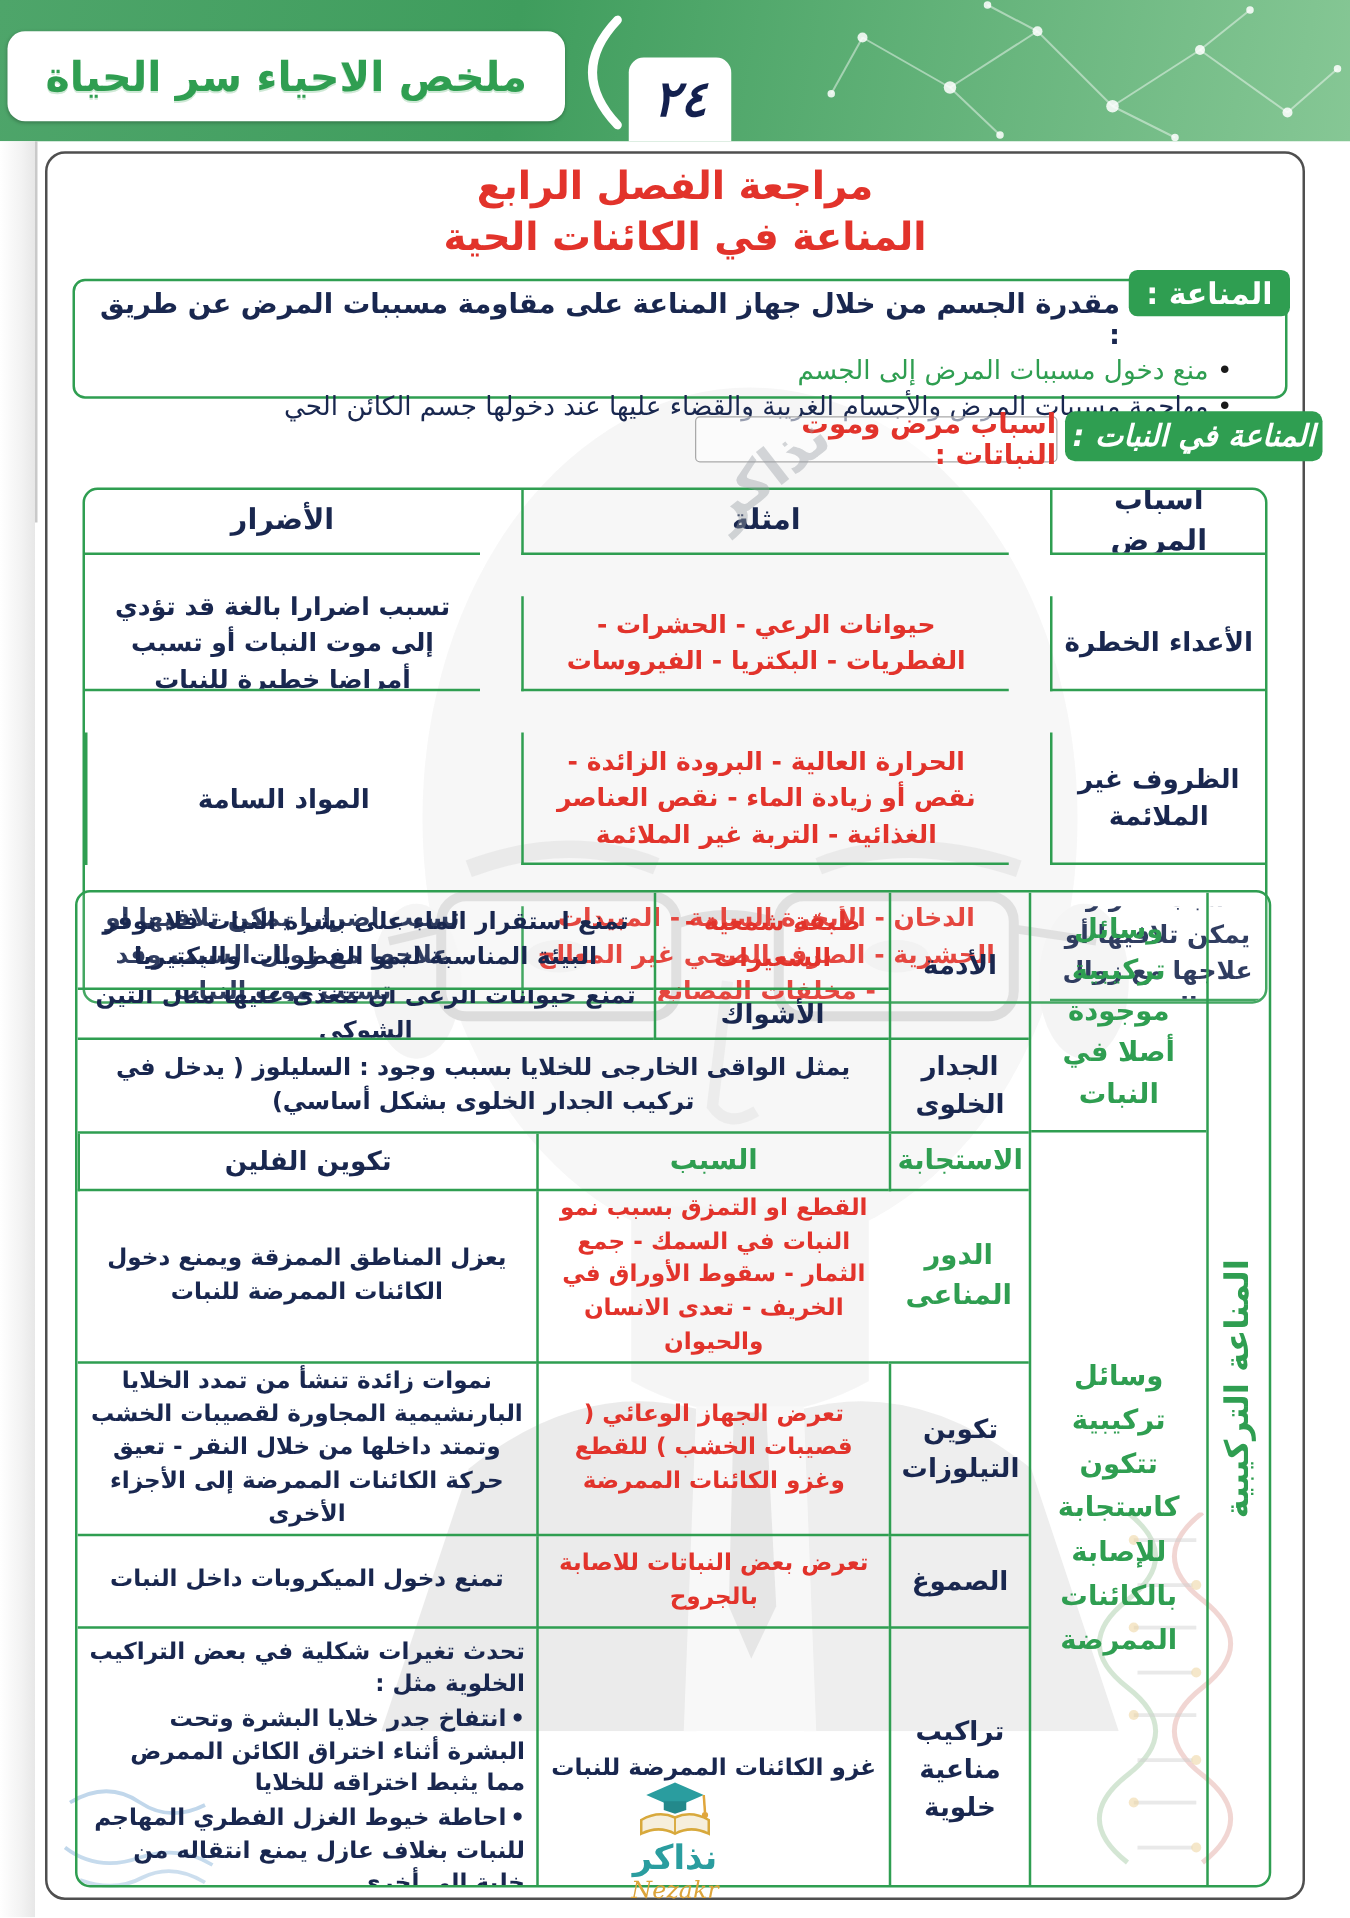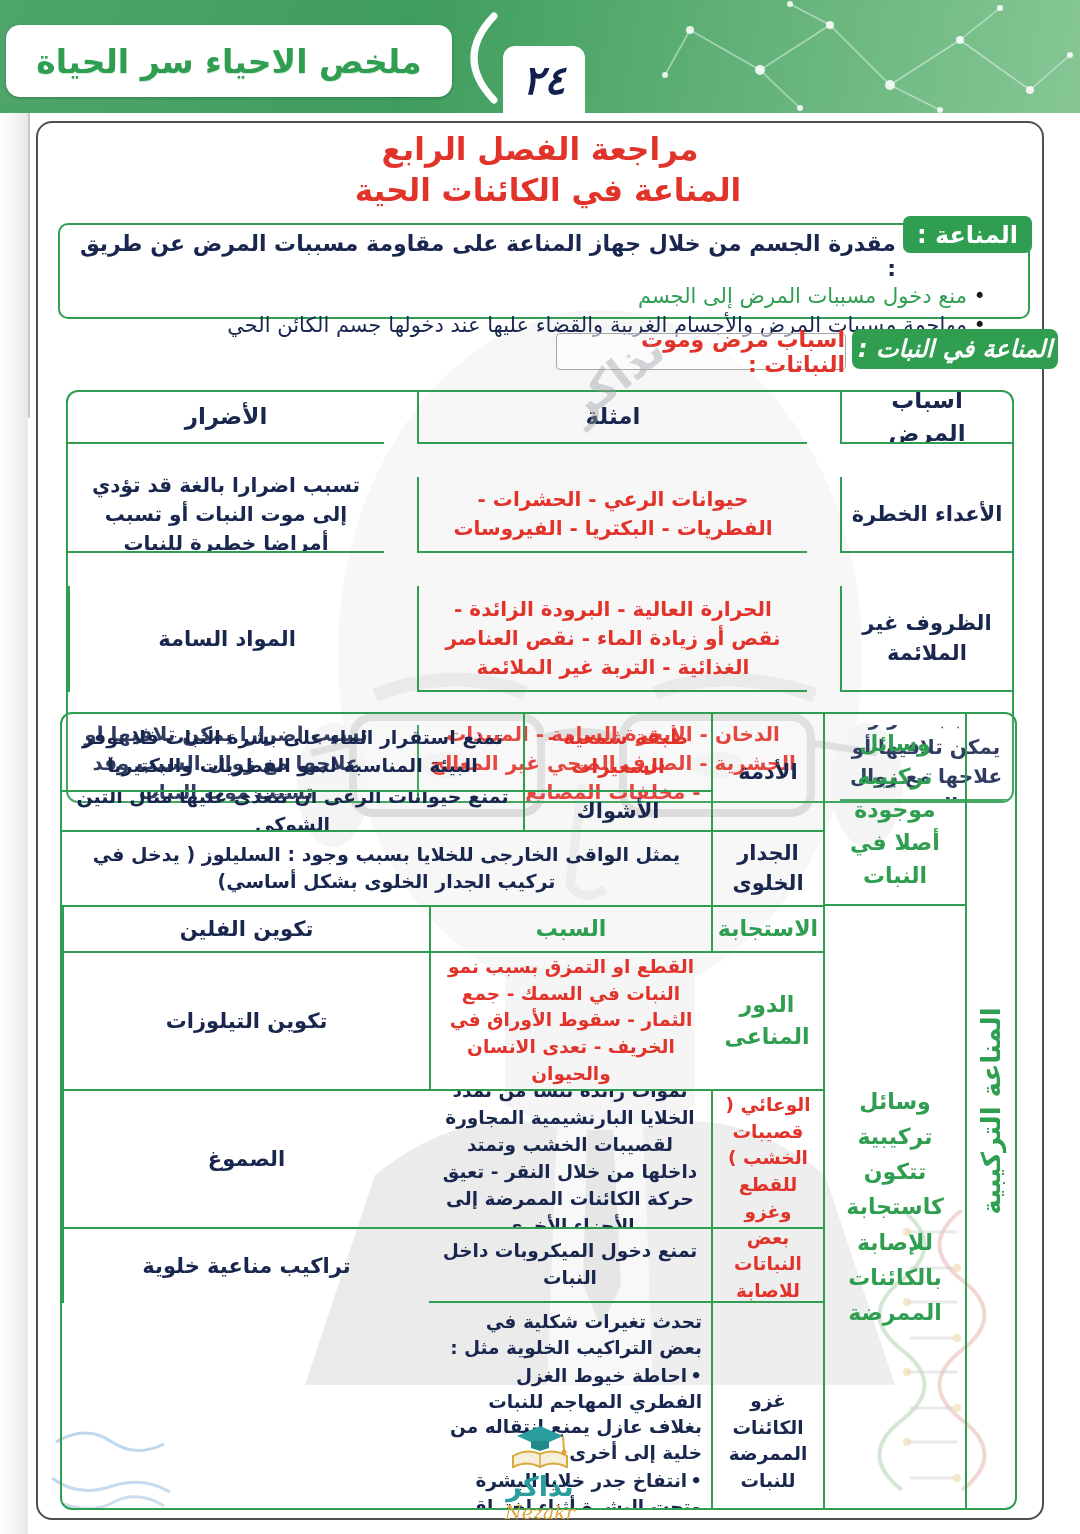--- a/index.html
+++ b/index.html
@@ -269,35 +269,36 @@
         <div class="cell desc ex-r3d">يمثل الواقى الخارجى للخلايا بسبب وجود : السليلوز ( يدخل في تركيب الجدار الخلوى بشكل أساسي)</div>
       </div>
 
       <div class="sec-resp">
         <div class="cell hd bL bB">الاستجابة</div>
         <div class="cell hd bL bB">السبب</div>
         <div class="cell lbl bL bB">تكوين الفلين</div>
 
         <div class="cell hd bB">الدور المناعى</div>
         <div class="cell cz red-t bL bB">القطع او التمزق بسبب نمو النبات في السمك - جمع الثمار - سقوط الأوراق في الخريف - تعدى الانسان والحيوان</div>
+        <div class="cell rl bB">يعزل المناطق الممزقة ويمنع دخول الكائنات الممرضة للنبات</div>
 
         <div class="cell lbl bL bB">تكوين التيلوزات</div>
         <div class="cell cz red-t bL bB">تعرض الجهاز الوعائي ( قصيبات الخشب ) للقطع وغزو الكائنات الممرضة</div>
         <div class="cell rl bB">نموات زائدة تنشأ من تمدد الخلايا البارنشيمية المجاورة لقصيبات الخشب وتمتد داخلها من خلال النقر - تعيق حركة الكائنات الممرضة إلى الأجزاء الأخرى</div>
 
         <div class="cell lbl bL bB">الصموغ</div>
         <div class="cell cz red-t bL bB">تعرض بعض النباتات للاصابة بالجروح</div>
         <div class="cell rl bB">تمنع دخول الميكروبات داخل النبات</div>
 
         <div class="cell lbl bL">تراكيب مناعية خلوية</div>
         <div class="cell cz navy-t bL">غزو الكائنات الممرضة للنبات</div>
         <div class="cell role-multi">
           <p>تحدث تغيرات شكلية في بعض التراكيب الخلوية مثل :</p>
+          <p class="rb">انتفاخ جدر خلايا البشرة وتحت البشرة أثناء اختراق الكائن الممرض مما يثبط اختراقه للخلايا</p>
           <p class="rb">احاطة خيوط الغزل الفطري المهاجم للنبات بغلاف عازل يمنع انتقاله من خلية إلى أخرى</p>
-          <p class="rb">انتفاخ جدر خلايا البشرة وتحت البشرة أثناء اختراق الكائن الممرض مما يثبط اختراقه للخلايا</p>
         </div>
       </div>
 
     </div>
   </div>
 
   <div class="wm-diag">نذاكر</div>
 
   <div class="logo">
     <svg width="66" height="50" viewBox="0 0 66 50">

